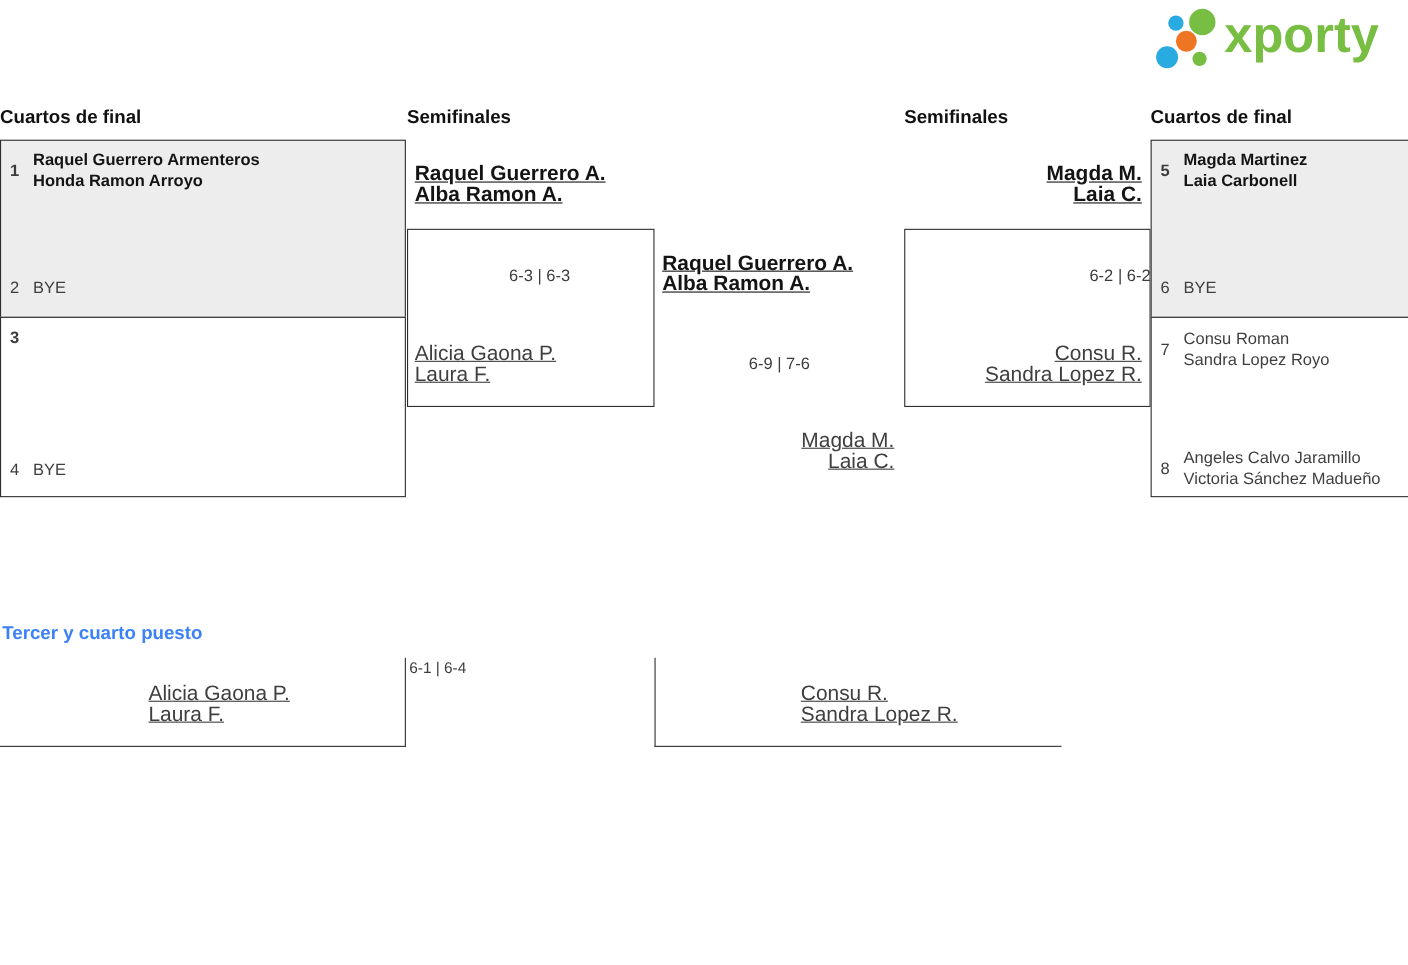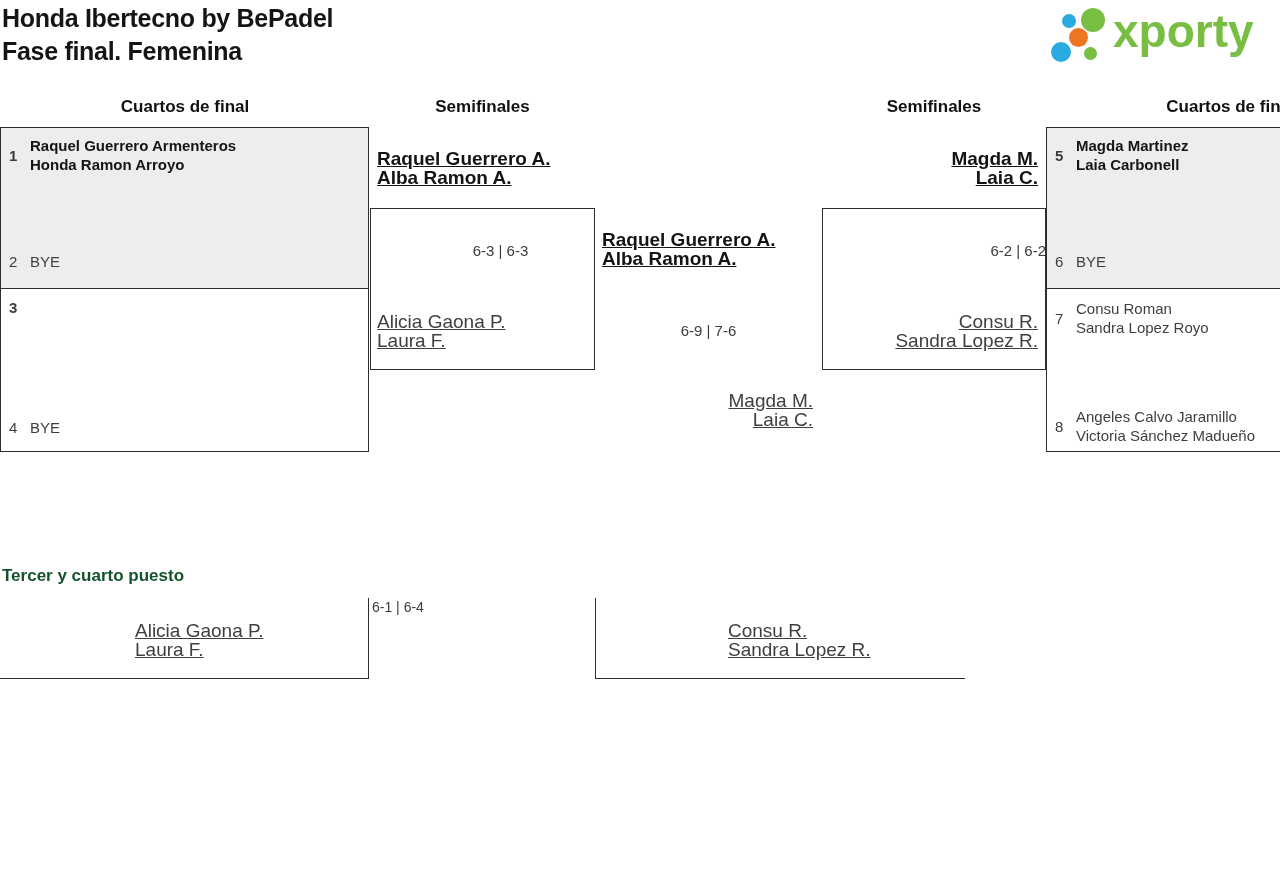--- a/index.html
+++ b/index.html
@@ -15,21 +15,21 @@
   .dot-blue-sm{left:1062px;top:14px;width:14px;height:14px;background:#29ABE2;}
   .dot-green-lg{left:1081px;top:8px;width:24px;height:24px;background:#77BE43;}
   .dot-orange{left:1069px;top:28px;width:19px;height:19px;background:#EE7623;}
   .dot-blue-lg{left:1051px;top:42px;width:20px;height:20px;background:#29ABE2;}
   .dot-green-sm{left:1084px;top:47px;width:13px;height:13px;background:#77BE43;}
   .logo-text{position:absolute;left:1113px;top:0;width:170px;font-size:46px;font-weight:bold;
              color:#77BE43;line-height:62px;letter-spacing:0;}
 
   
   .round-h{position:absolute;top:97px;font-size:17px;font-weight:bold;color:#111;
-           text-align:center;white-space:nowrap;}
+           white-space:nowrap;}
   .rh1{left:0;width:370px;}
   .rh2{left:370px;width:225px;}
   .rh3{left:595px;width:227px;}
   .rh4{left:822px;width:224px;}
   .rh5{left:1046px;width:369px;}
 
   
   .qbox{position:absolute;width:369px;border:1px solid #2e2e2e;box-sizing:border-box;}
   .q12{left:0;top:127px;height:162px;background:#ededed;}
   .q34{left:0;top:288px;height:164px;background:#ffffff;}
@@ -55,42 +55,38 @@
   .teamblock{position:absolute;font-size:19px;line-height:19px;white-space:nowrap;text-decoration:underline;}
   .sfl-winner{left:377px;top:149px;font-weight:bold;color:#141414;}
   .sfr-winner{right:242px;top:149px;text-align:right;font-weight:bold;color:#141414;}
   .sfl-loser{left:377px;top:312px;color:#3f3f3f;}
   .sfr-loser{right:242px;top:312px;text-align:right;color:#3f3f3f;}
 
   .final-winner{left:602px;top:230px;font-weight:bold;color:#141414;}
   .final-loser{right:467px;top:391px;text-align:right;color:#3f3f3f;}
 
   .score{position:absolute;font-size:15px;color:#3c3c3c;white-space:nowrap;}
-  .sfl-score{left:388px;width:225px;top:242px;text-align:center;}
+  .sfl-score{left:378px;width:225px;top:242px;text-align:center;}
   .sfr-score{left:822px;width:224px;top:242px;text-align:right;}
   .final-score{left:595px;width:227px;top:322px;text-align:center;}
   .third-score{left:372px;top:599px;font-size:14px;}
 
   
-  .third-heading{position:absolute;left:2px;top:566px;font-size:17px;font-weight:bold;color:#14532d;}
+  .third-heading{position:absolute;left:2px;top:566px;font-size:17px;font-weight:bold;color:#3b82f6;}
   .third-shape{position:absolute;top:598px;height:81px;box-sizing:border-box;}
   .third-left{left:0;width:369px;border-right:1px solid #2e2e2e;border-bottom:1px solid #2e2e2e;}
   .third-right{left:595px;width:370px;border-left:1px solid #2e2e2e;border-bottom:1px solid #2e2e2e;}
   .third-left-team{left:135px;top:621px;color:#3f3f3f;}
   .third-right-team{left:728px;top:621px;color:#3f3f3f;}
 </style>
 </head>
 <body>
 
 <div class="page">
 
-  <div class="title-block">
-    <div>Honda Ibertecno by BePadel</div>
-    <div>Fase final. Femenina</div>
-  </div>
 
   <div>
     <span class="logo-dot dot-blue-sm"></span>
     <span class="logo-dot dot-green-lg"></span>
     <span class="logo-dot dot-orange"></span>
     <span class="logo-dot dot-blue-lg"></span>
     <span class="logo-dot dot-green-sm"></span>
     <span class="logo-text">xporty</span>
   </div>
 

